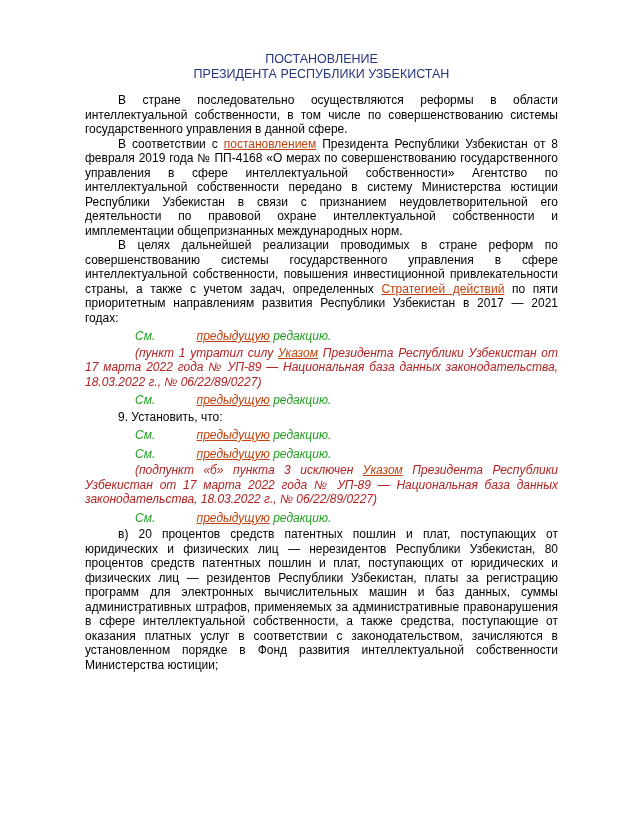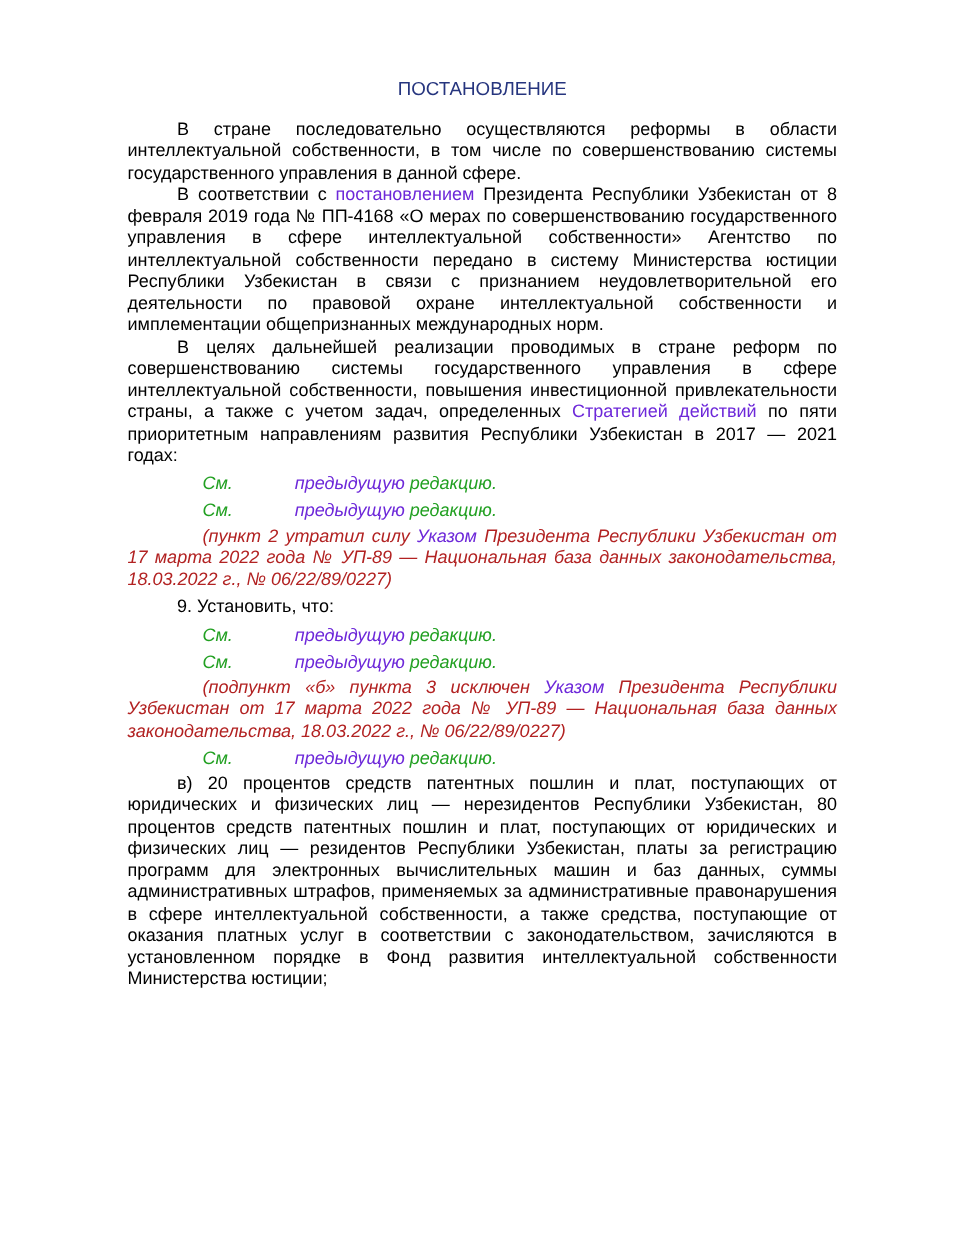--- a/index.html
+++ b/index.html
@@ -44,49 +44,51 @@
     font-style:italic;
     margin:4px 0 2px 0;
   }
   p.note{
     text-indent:50px;
     color:#B22222;
     font-style:italic;
     margin:2px 0 4px 0;
   }
   a.lnk{
-    color:#6d28d9;
+    color:#c2410c;
+    text-decoration:underline;
     cursor:pointer;
   }
   p.see a.lnk{ font-style:italic;padding-left:38px; }
   p.note a.lnk{ font-style:italic; }
 </style>
 </head>
 <body>
 
 <div class="page">
 
   <div class="hdr">
     <div class="t">ПОСТАНОВЛЕНИЕ</div>
+    <div class="t">ПРЕЗИДЕНТА РЕСПУБЛИКИ УЗБЕКИСТАН</div>
   </div>
 
   <div class="body">
 
     <p class="para">В стране последовательно осуществляются реформы в области интеллектуальной собственности, в том числе по совершенствованию системы государственного управления в данной сфере.</p>
 
     <p class="para"><span>В соответствии с </span><a class="lnk">постановлением</a><span> Президента Республики Узбекистан от 8 февраля 2019 года № ПП-4168 «О мерах по совершенствованию государственного управления в сфере интеллектуальной собственности» Агентство по интеллектуальной собственности передано в систему Министерства юстиции Республики Узбекистан в связи с признанием неудовлетворительной его деятельности по правовой охране интеллектуальной собственности и имплементации общепризнанных международных норм.</span></p>
 
     <p class="para"><span>В целях дальнейшей реализации проводимых в стране реформ по совершенствованию системы государственного управления в сфере интеллектуальной собственности, повышения инвестиционной привлекательности страны, а также с учетом задач, определенных </span><a class="lnk">Стратегией действий</a><span> по пяти приоритетным направлениям развития Республики Узбекистан в 2017 — 2021 годах:</span></p>
 
     <p class="see"><span>См. </span><a class="lnk">предыдущую</a><span> редакцию.</span></p>
 
+    <p class="note"><span>(пункт 1 утратил силу </span><a class="lnk">Указом</a><span> Президента Республики Узбекистан от 17 марта 2022 года № УП-89 — Национальная база данных законодательства, 18.03.2022 г., № 06/22/89/0227)</span></p>
 
     <p class="see"><span>См. </span><a class="lnk">предыдущую</a><span> редакцию.</span></p>
 
-    <p class="note"><span>(пункт 2 утратил силу </span><a class="lnk">Указом</a><span> Президента Республики Узбекистан от 17 марта 2022 года № УП-89 — Национальная база данных законодательства, 18.03.2022 г., № 06/22/89/0227)</span></p>
 
     <p class="para">9. Установить, что:</p>
 
     <p class="see"><span>См. </span><a class="lnk">предыдущую</a><span> редакцию.</span></p>
 
 
     <p class="see"><span>См. </span><a class="lnk">предыдущую</a><span> редакцию.</span></p>
 
     <p class="note"><span>(подпункт «б» пункта 3 исключен </span><a class="lnk">Указом</a><span> Президента Республики Узбекистан от 17 марта 2022 года № УП-89 — Национальная база данных законодательства, 18.03.2022 г., № 06/22/89/0227)</span></p>
 

